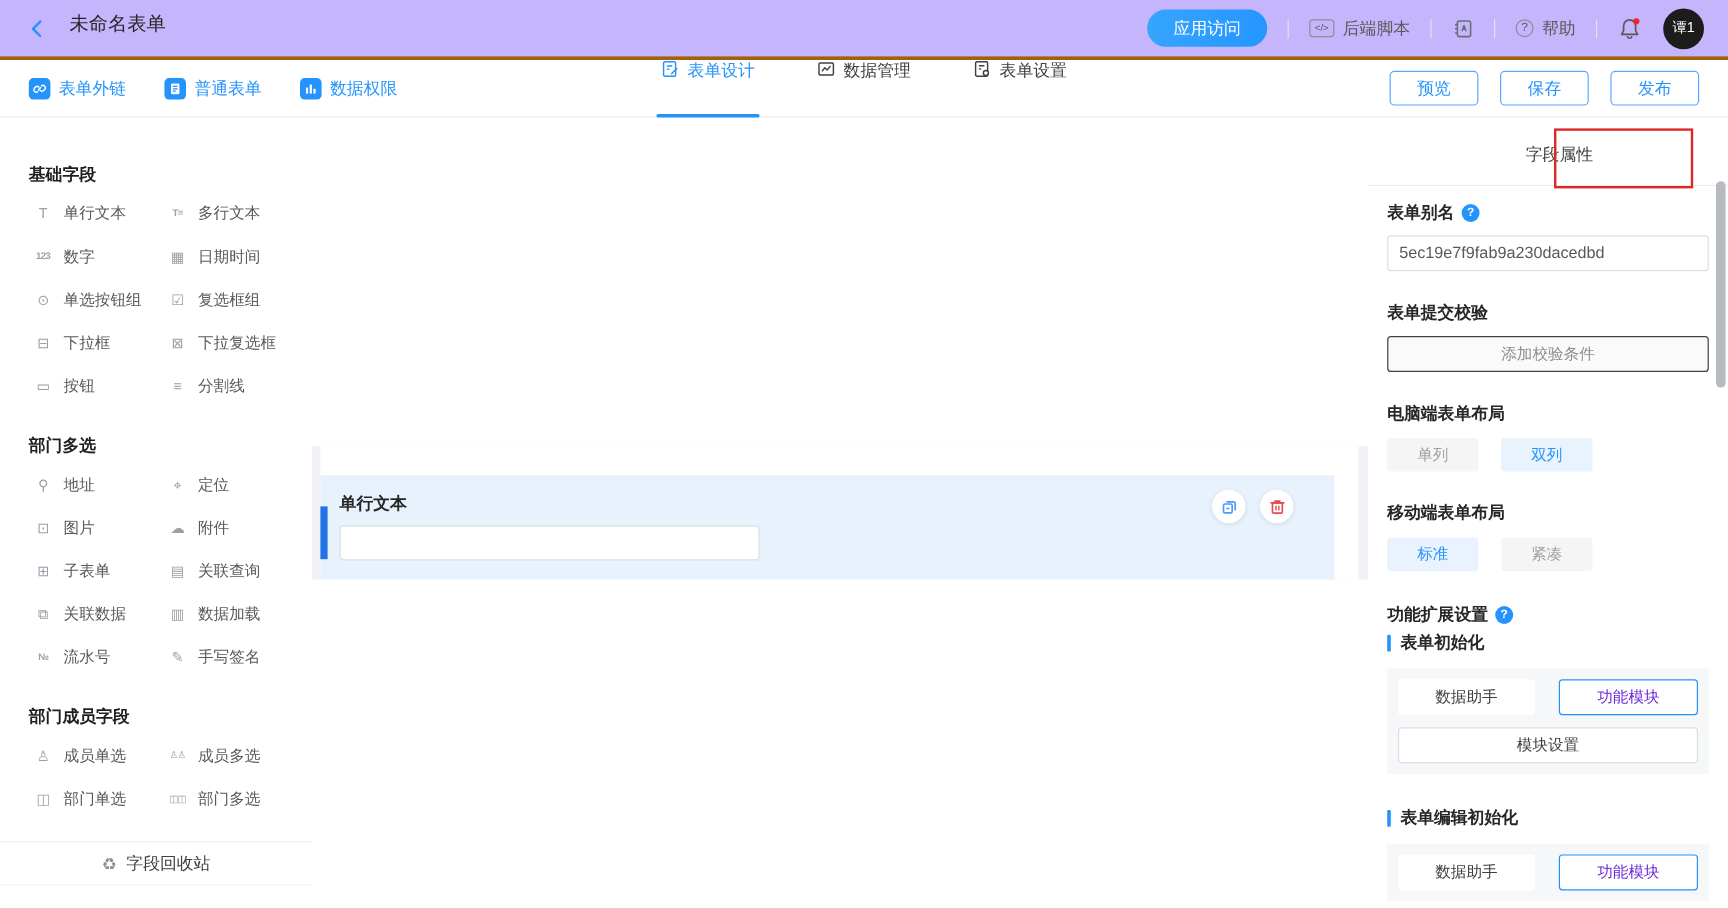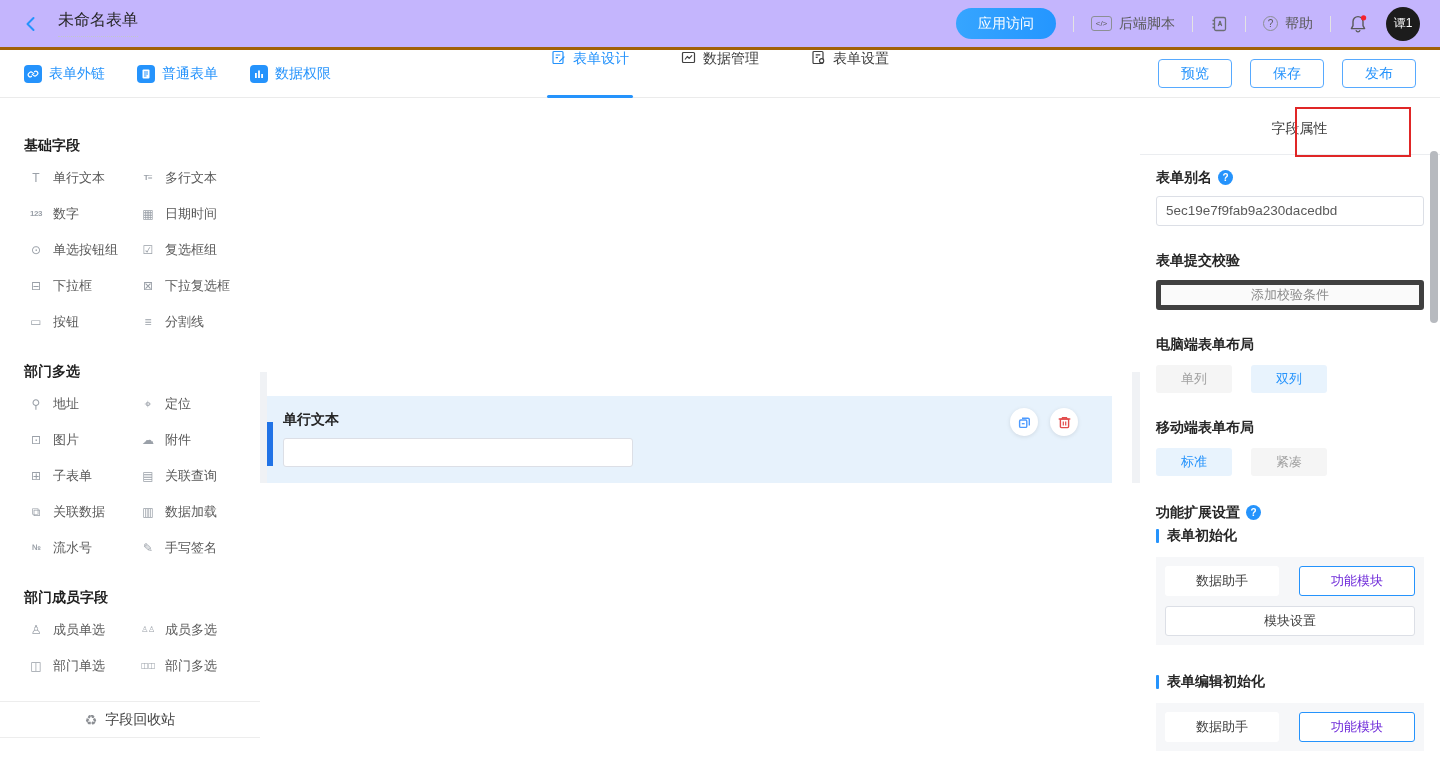--- a/index.html
+++ b/index.html
@@ -79,21 +79,21 @@
   .ptab.active::after { content:""; position:absolute; bottom:0; left:50%; transform:translateX(-50%);
           width:64px; height:3px; background:#2593fc; border-radius:2px; }
   .redbox { position:absolute; left:155px; top:2px; width:116px; height:50px;
             border:2px solid #e02626; pointer-events:none; z-index:5; }
   .pc { padding:0 16px; }
   .plabel { font-size:14px; font-weight:bold; color:#262626; display:flex; align-items:center; gap:6px; }
   .qblue { width:15px; height:15px; background:#2593fc; color:#fff; border-radius:50%; font-size:10px;
            font-weight:bold; display:flex; align-items:center; justify-content:center; cursor:pointer; }
   .ptext-input { margin-top:9px; width:100%; height:30px; border:1px solid #dcdfe6; border-radius:3px;
            padding:0 9px; font-size:13.5px; color:#595959; }
-  .addbtn { margin-top:10px; width:100%; height:30px; background:#fafafa; border:5px solid #404040;
+  .addbtn { margin-top:10px; width:100%; height:30px; background:#fafafa; border:1px solid #404040;
            border-radius:3px; color:#8c8c8c; font-size:13px; cursor:pointer; }
   .segrow { margin-top:11px; display:flex; gap:19px; }
   .seg { width:76px; height:28px; border-radius:3px; font-size:13px; border:none; cursor:pointer; }
   .seg.off { background:#f5f5f5; color:#a1a1a1; }
   .seg.on  { background:#e8f3fd; color:#2593fc; }
   .bar-h { margin-top:26px; display:flex; align-items:center; font-size:14px; font-weight:bold; color:#262626; }
   .bar-h::before { content:""; width:3px; height:14px; background:#2593fc; margin-right:8px; border-radius:1px; }
   .gpanel { margin-top:12px; background:#f6f7f9; padding:9px; }
   .grow { display:flex; gap:20px; }
   .pbtn { height:30px; border-radius:3px; font-size:13px; cursor:pointer; }

